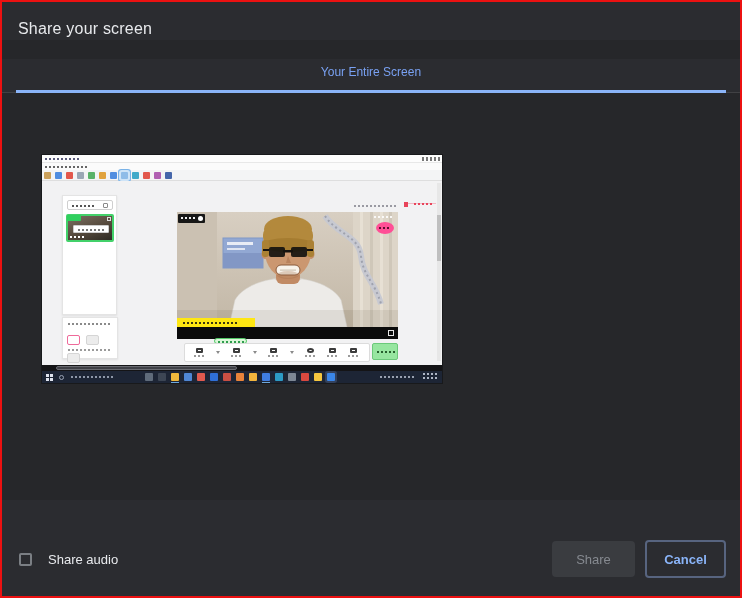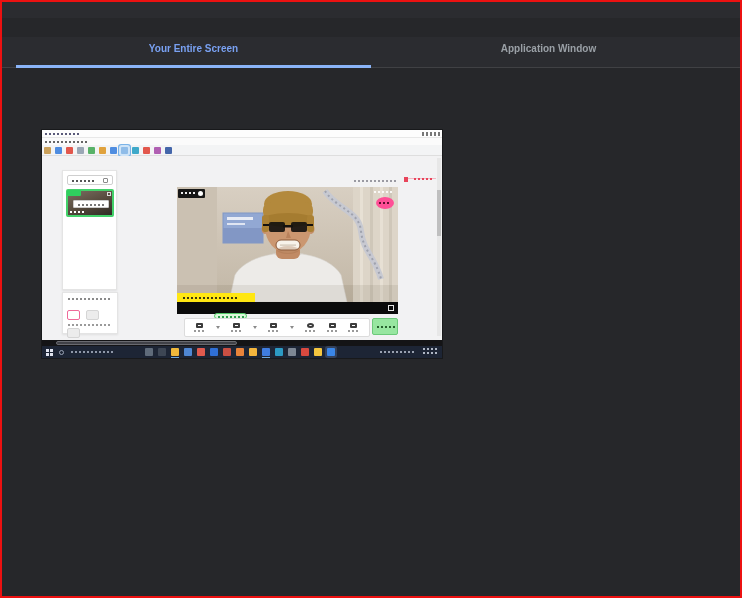--- a/index.html
+++ b/index.html
@@ -6,21 +6,21 @@
     font-family:"Liberation Sans","DejaVu Sans",sans-serif;background:#26272a;}
   *{box-sizing:border-box;}
   .frame{width:742px;height:598px;border:2px solid #ec1111;display:flex;flex-direction:column;background:#26272a;}
 
   
   .header{background:#2b2c30;padding:16px 16px 0 16px;}
   .title{margin:0;font-size:16px;font-weight:400;color:#e8eaed;line-height:22px;letter-spacing:.2px;}
   .subtitle{margin:17px 0 0 0;font-size:13px;color:#e1e2e5;line-height:16px;}
   .tabs-wrap{margin-top:19px;border-bottom:1px solid #404144;background:#2b2c30;}
   .tabs{display:flex;padding:0 14px;}
-  .tab{flex:1;text-align:center;font-size:10px;font-weight:700;color:#9aa0a6;
+  .tab{flex:1;text-align:center;font-size:12px;font-weight:400;color:#9aa0a6;
        padding:6px 0 13px 0;position:relative;cursor:pointer;}
   .tab.active{color:#79a1f2;}
   .tab.active::after{content:'';position:absolute;left:0;right:0;bottom:-1px;height:3px;background:#8ab4f8;}
 
   
   .preview-area{height:407px;background:#26272a;position:relative;}
   .thumb{position:absolute;left:40px;top:62px;width:400px;height:228px;cursor:pointer;
          box-shadow:0 0 0 1px rgba(0,0,0,.35);background:#f2f2f3;}
   .abs{position:absolute;}
   .mk2{background:repeating-linear-gradient(90deg,currentColor 0 2px,transparent 2px 4px);height:2px;}
@@ -93,25 +93,25 @@
   .btn{font-family:inherit;font-size:13px;border-radius:4px;cursor:pointer;}
   .btn-share{width:83px;height:36px;background:#3a3c40;border:none;color:#868a90;font-weight:500;margin-right:10px;}
   .btn-cancel{width:81px;height:38px;background:transparent;border:2px solid #57647f;color:#8ab4f8;font-weight:700;}
 </style>
 </head>
 <body>
 
 <div class="frame">
 
   <div class="header">
+    <h1 class="title">Share your screen</h1>
   </div>
   <div class="tabs-wrap">
     <div class="tabs">
       <div class="tab active">Your Entire Screen</div>
-      <div class="tab">Application Window</div>
     </div>
   </div>
 
   <div class="preview-area">
     <div class="thumb">
 
       <div class="abs win-titlebar">
         <div class="abs mk2" style="left:3px;top:3px;width:34px;color:#5a5a7a;"></div>
         <div class="abs mk2 win-ctrls"></div>
       </div>
@@ -295,14 +295,21 @@
         <span class="mk2 tray-marks"></span>
         <span class="clock">
           <span class="mk2"></span>
           <span class="mk2"></span>
         </span>
       </div>
 
     </div>
   </div>
 
+  <div class="footer">
+    <div class="checkbox"></div>
+    <span class="cb-label">Share audio</span>
+    <span class="spacer"></span>
+    <button class="btn btn-share">Share</button>
+    <button class="btn btn-cancel">Cancel</button>
+  </div>
 
 </div>
 
 </body></html>

